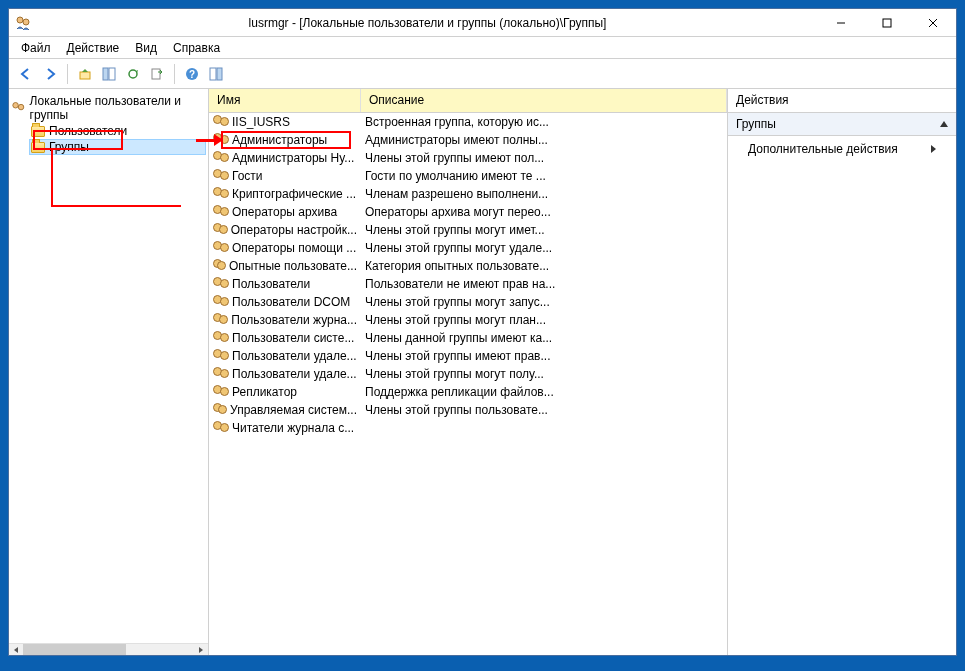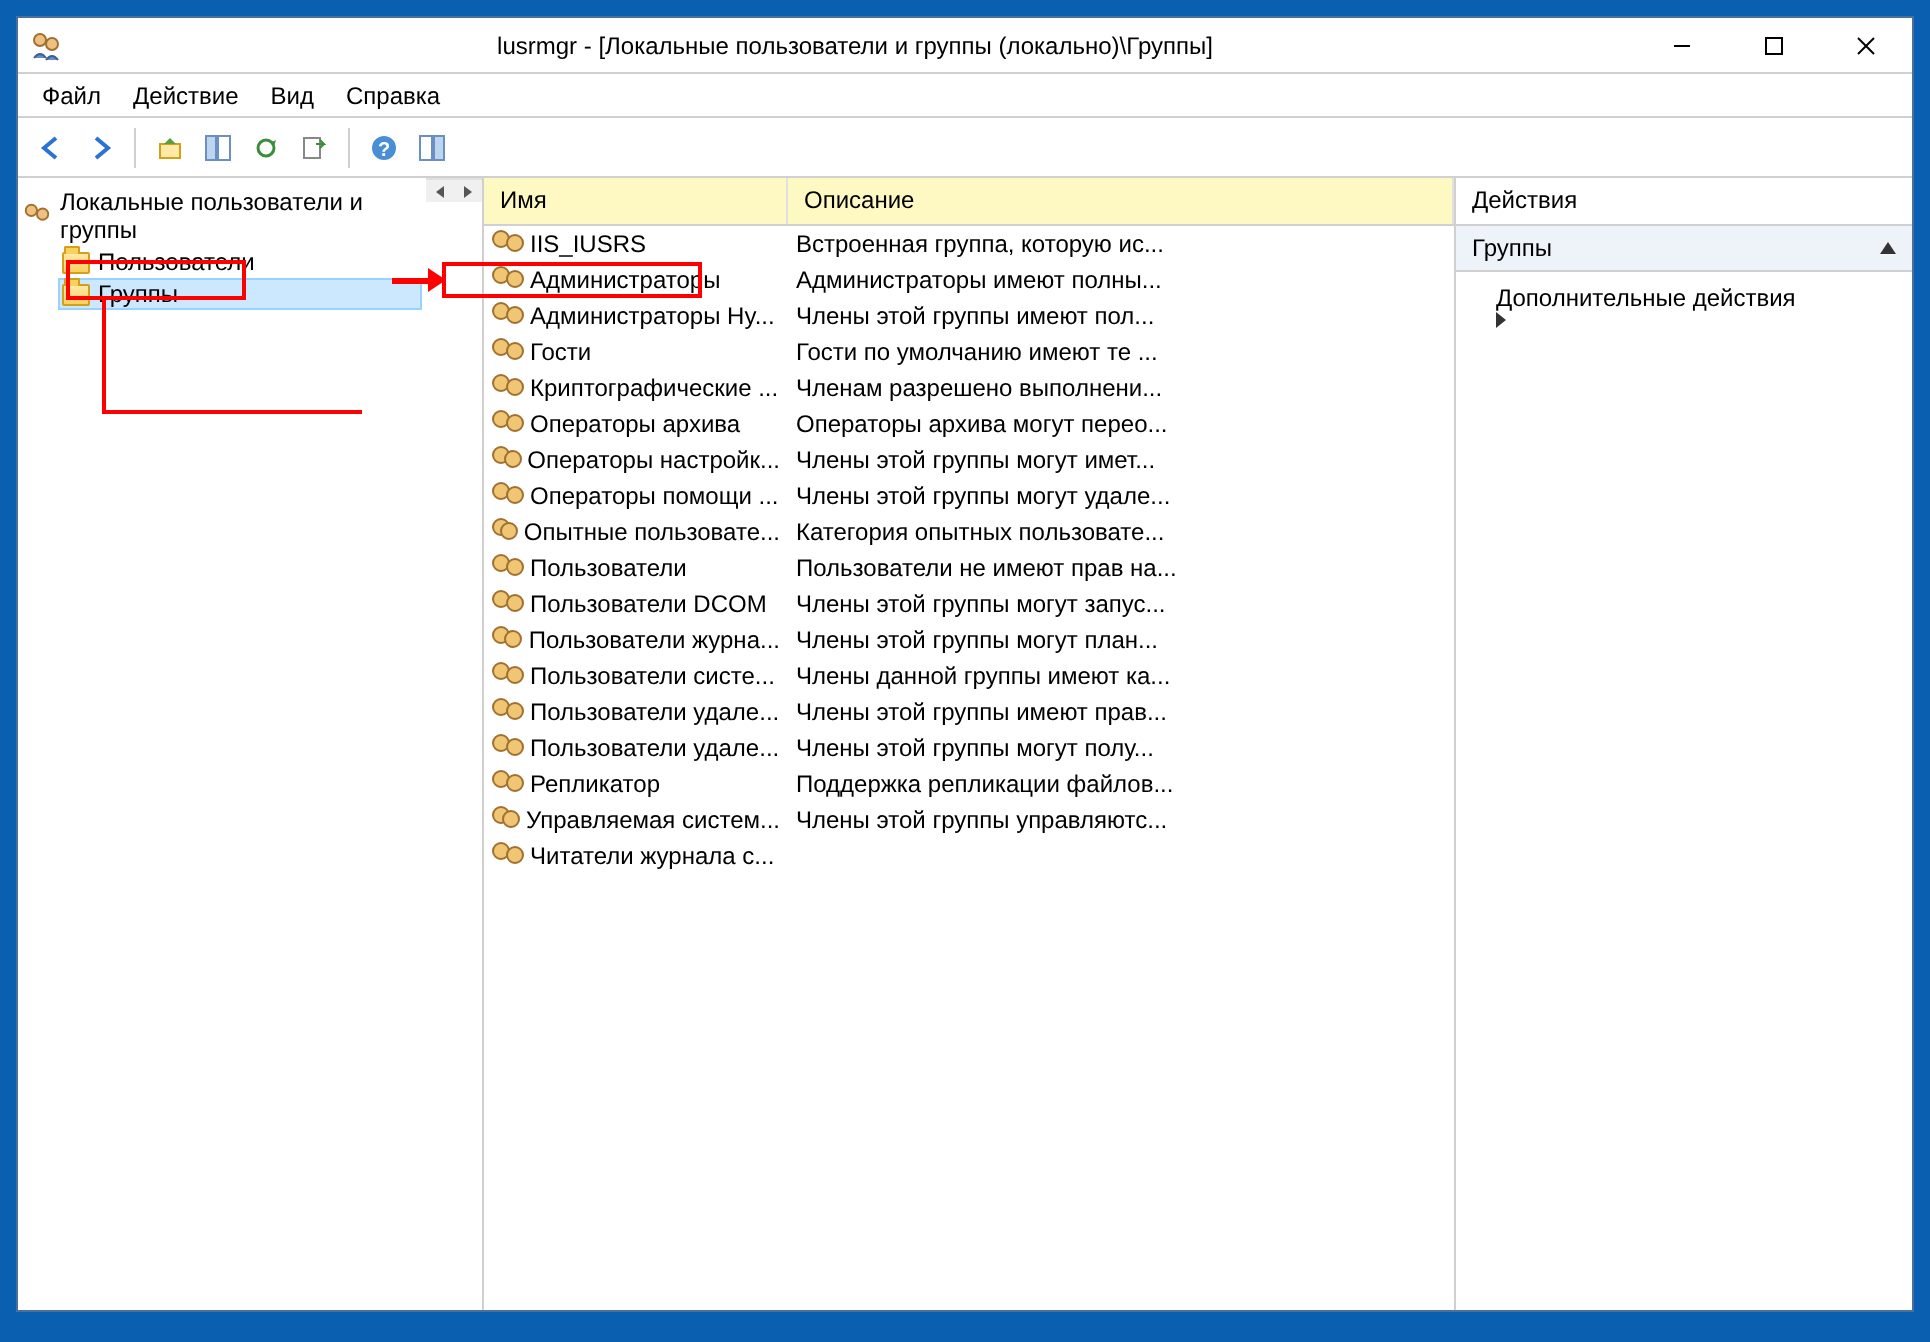--- a/index.html
+++ b/index.html
@@ -9,21 +9,21 @@
 .title-icon { width: 16px; height: 16px; margin-right: 6px; }
 .title-text { flex: 1; font-size: 12px; text-align: center; }
 .win-controls { display: flex; height: 100%; }
 .win-btn { width: 46px; height: 100%; display: flex; align-items: center; justify-content: center; cursor: default; }
 .menubar { height: 22px; display: flex; align-items: center; padding: 0 4px; border-bottom: 1px solid #d0d0d0; background: #fff; }
 .menu-item { padding: 2px 8px; cursor: default; }
 .toolbar { height: 30px; display: flex; align-items: center; padding: 0 6px; gap: 2px; border-bottom: 1px solid #d0d0d0; background: #fff; }
 .tool-btn { width: 22px; height: 22px; display: flex; align-items: center; justify-content: center; cursor: default; border: 1px solid transparent; }
 .tool-sep { width: 1px; height: 20px; background: #d0d0d0; margin: 0 4px; }
 .content { flex: 1; display: flex; overflow: hidden; background: #fff; }
-.tree-pane { width: 233px; border-right: 1px solid #d0d0d0; display: flex; flex-direction: row; overflow: hidden; position: relative; }
+.tree-pane { width: 200px; border-right: 1px solid #d0d0d0; display: flex; flex-direction: column; overflow: hidden; position: relative; }
 .tree-body { flex: 1; padding: 4px 2px; overflow: hidden; }
 .tree-scroll { height: 12px; border-top: 1px solid #e0e0e0; display: flex; }
 .tree-scroll-track { flex: 1; background: #f0f0f0; position: relative; }
 .tree-scroll-thumb { position: absolute; left: 0; top: 0; height: 100%; width: 60%; background: #cdcdcd; }
 .tree-scroll-btn { width: 14px; background: #f0f0f0; display: flex; align-items: center; justify-content: center; }
 .tree-root { display: flex; align-items: center; gap: 4px; padding: 1px 0; }
 .tree-children { margin-left: 18px; }
 .tree-item { display: flex; align-items: center; gap: 4px; padding: 1px 2px; white-space: nowrap; }
 .tree-item.selected { background: #cce8ff; border: 1px solid #99d1ff; padding: 0 1px; }
 .list-pane { flex: 1; border-right: 1px solid #d0d0d0; display: flex; flex-direction: column; overflow: hidden; }
@@ -32,21 +32,21 @@
 .col-name { width: 152px; }
 .col-desc { flex: 1; }
 .list-body { flex: 1; overflow: hidden; }
 .list-row { display: flex; height: 18px; align-items: center; }
 .list-cell { padding: 0 4px; white-space: nowrap; overflow: hidden; text-overflow: ellipsis; display: flex; align-items: center; gap: 3px; }
 .list-row .col-name { width: 152px; }
 .list-row .col-desc { flex: 1; }
 .actions-pane { width: 228px; display: flex; flex-direction: column; background: #fff; }
 .actions-title { height: 24px; padding: 4px 8px; border-bottom: 1px solid #d0d0d0; font-size: 12px; }
 .actions-section-header { background: #eef3fa; padding: 4px 8px; border-bottom: 1px solid #d0d0d0; display: flex; justify-content: space-between; align-items: center; }
-.actions-link { padding: 6px 20px; cursor: default; display: flex; justify-content: space-between; align-items: flex-start; flex-direction: column; }
+.actions-link { padding: 6px 20px; cursor: default; display: flex; justify-content: space-between; align-items: center; }
 
 .ico-folder { width: 14px; height: 11px; background: linear-gradient(#ffe9a6, #f7d060); border: 1px solid #d4a017; border-radius: 1px; position: relative; }
 .ico-folder::before { content: ""; position: absolute; top: -4px; left: 0; width: 6px; height: 3px; background: #f7d060; border: 1px solid #d4a017; border-bottom: none; border-radius: 1px 1px 0 0; }
 .ico-group { width: 16px; height: 14px; position: relative; }
 .ico-group::before, .ico-group::after { content: ""; position: absolute; width: 7px; height: 7px; border-radius: 50%; background: #f0c674; border: 1px solid #a07030; }
 .ico-group::before { left: 0; top: 0; }
 .ico-group::after { right: 0; top: 2px; }
 .ico-app { width: 16px; height: 16px; }
 
 .annot { position: absolute; pointer-events: none; }
@@ -300,21 +300,21 @@
               <span class="ico-group"></span>
               <span>Репликатор</span>
             </div>
             <div class="list-cell col-desc">Поддержка репликации файлов...</div>
           </div>
           <div class="list-row">
             <div class="list-cell col-name">
               <span class="ico-group"></span>
               <span>Управляемая систем...</span>
             </div>
-            <div class="list-cell col-desc">Члены этой группы управляютс...</div>
+            <div class="list-cell col-desc">Члены этой группы пользовате...</div>
           </div>
           <div class="list-row">
             <div class="list-cell col-name">
               <span class="ico-group"></span>
               <span>Читатели журнала с...</span>
             </div>
           </div>
         </div>
     </div>
 

